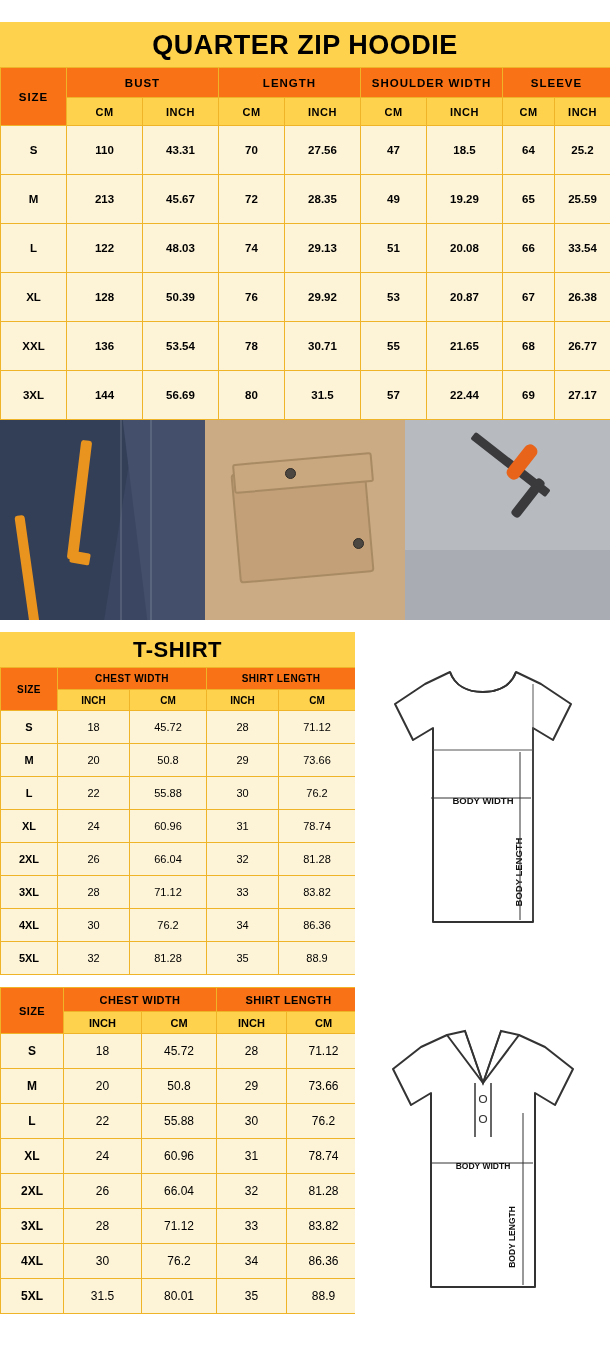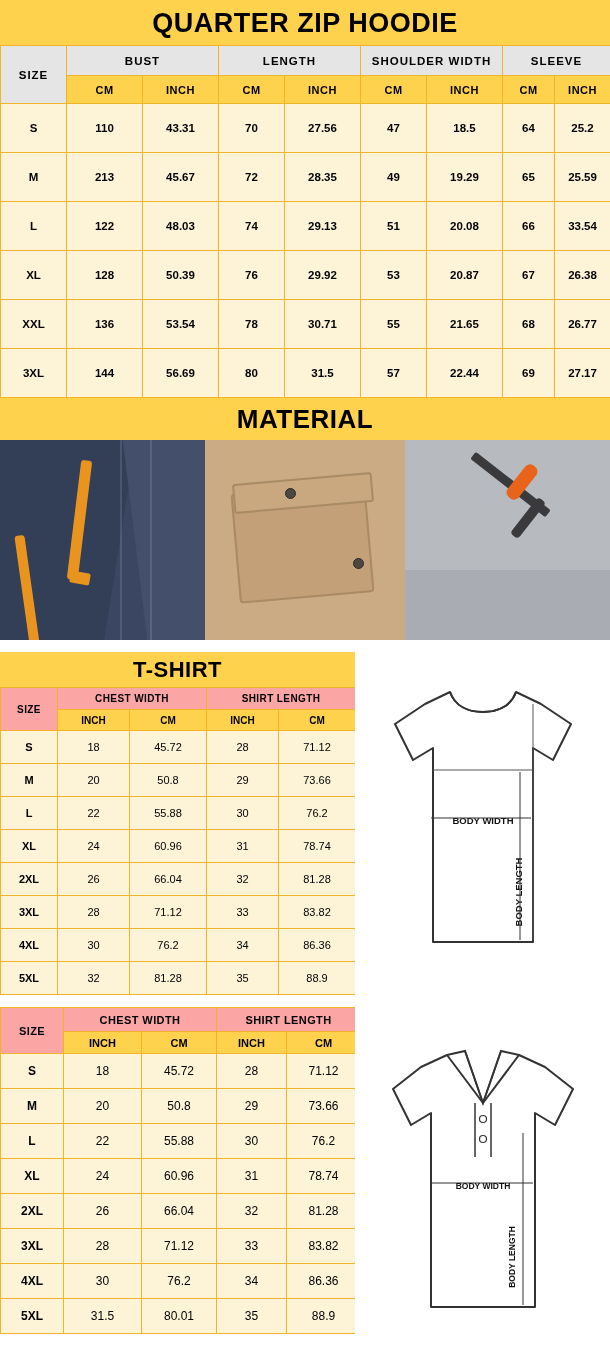--- a/index.html
+++ b/index.html
@@ -21,36 +21,37 @@
   .title-bar {
     background: #ffd24d;
     text-align: center;
     font-weight: bold;
     letter-spacing: .5px;
   }
   .hoodie-title {
     font-size: 27px;
     padding: 8px 0 6px 0;
     color: #000;
+    margin-top: 22px;
   }
   table.grid {
     border-collapse: collapse;
     width: 100%;
     table-layout: fixed;
   }
   table.grid td, table.grid th {
     border: 1px solid #f0b429;
     text-align: center;
     font-weight: bold;
     color: #000;
   }
   
   .hoodie-table { width: 610px; }
   .hoodie-table th {
-    background: #e5e5e5;
+    background: #f97316;
     font-size: 11.5px;
     height: 30px;
     letter-spacing: 1px;
     margin-left: 32px;
   }
   .hoodie-table td.unit {
     background: #ffd24d;
     font-size: 11px;
     height: 28px;
     letter-spacing: .5px;
@@ -148,21 +149,21 @@
     display: flex;
     width: 610px;
   }
   .sec-left { width: 355px; }
   .sec-right { width: 283px; position: relative; background: #fff; }
   .sec-title {
     font-size: 22px;
     padding: 5px 0 4px 0;
   }
   .ts-table th {
-    background: #fca5a5;
+    background: #f97316;
     font-size: 10px;
     height: 22px;
     letter-spacing: .4px;
   }
   .ts-table td.unit {
     background: #ffd24d;
     font-size: 10px;
     height: 21px;
   }
   .ts-table td.cell {
@@ -288,21 +289,20 @@
         <td class="cell">57</td>
         <td class="cell">22.44</td>
         <td class="cell">69</td>
         <td class="cell">27.17</td>
       </tr>
     </tbody>
       </table>
   </div>
 
   <div>
-    <div class="title-bar material-title">MATERIAL</div>
     <div class="material-row">
       <div class="mat-cell mat1">
         <div class="navy-fold"></div>
         <div class="navy-fold2"></div>
         <div class="seam" style="left:120px;top:0;height:200px;"></div>
         <div class="seam" style="left:150px;top:0;height:200px;"></div>
         <div class="cord cord-a"></div>
         <div class="cord-tip"></div>
         <div class="cord cord-b"></div>
       </div>

